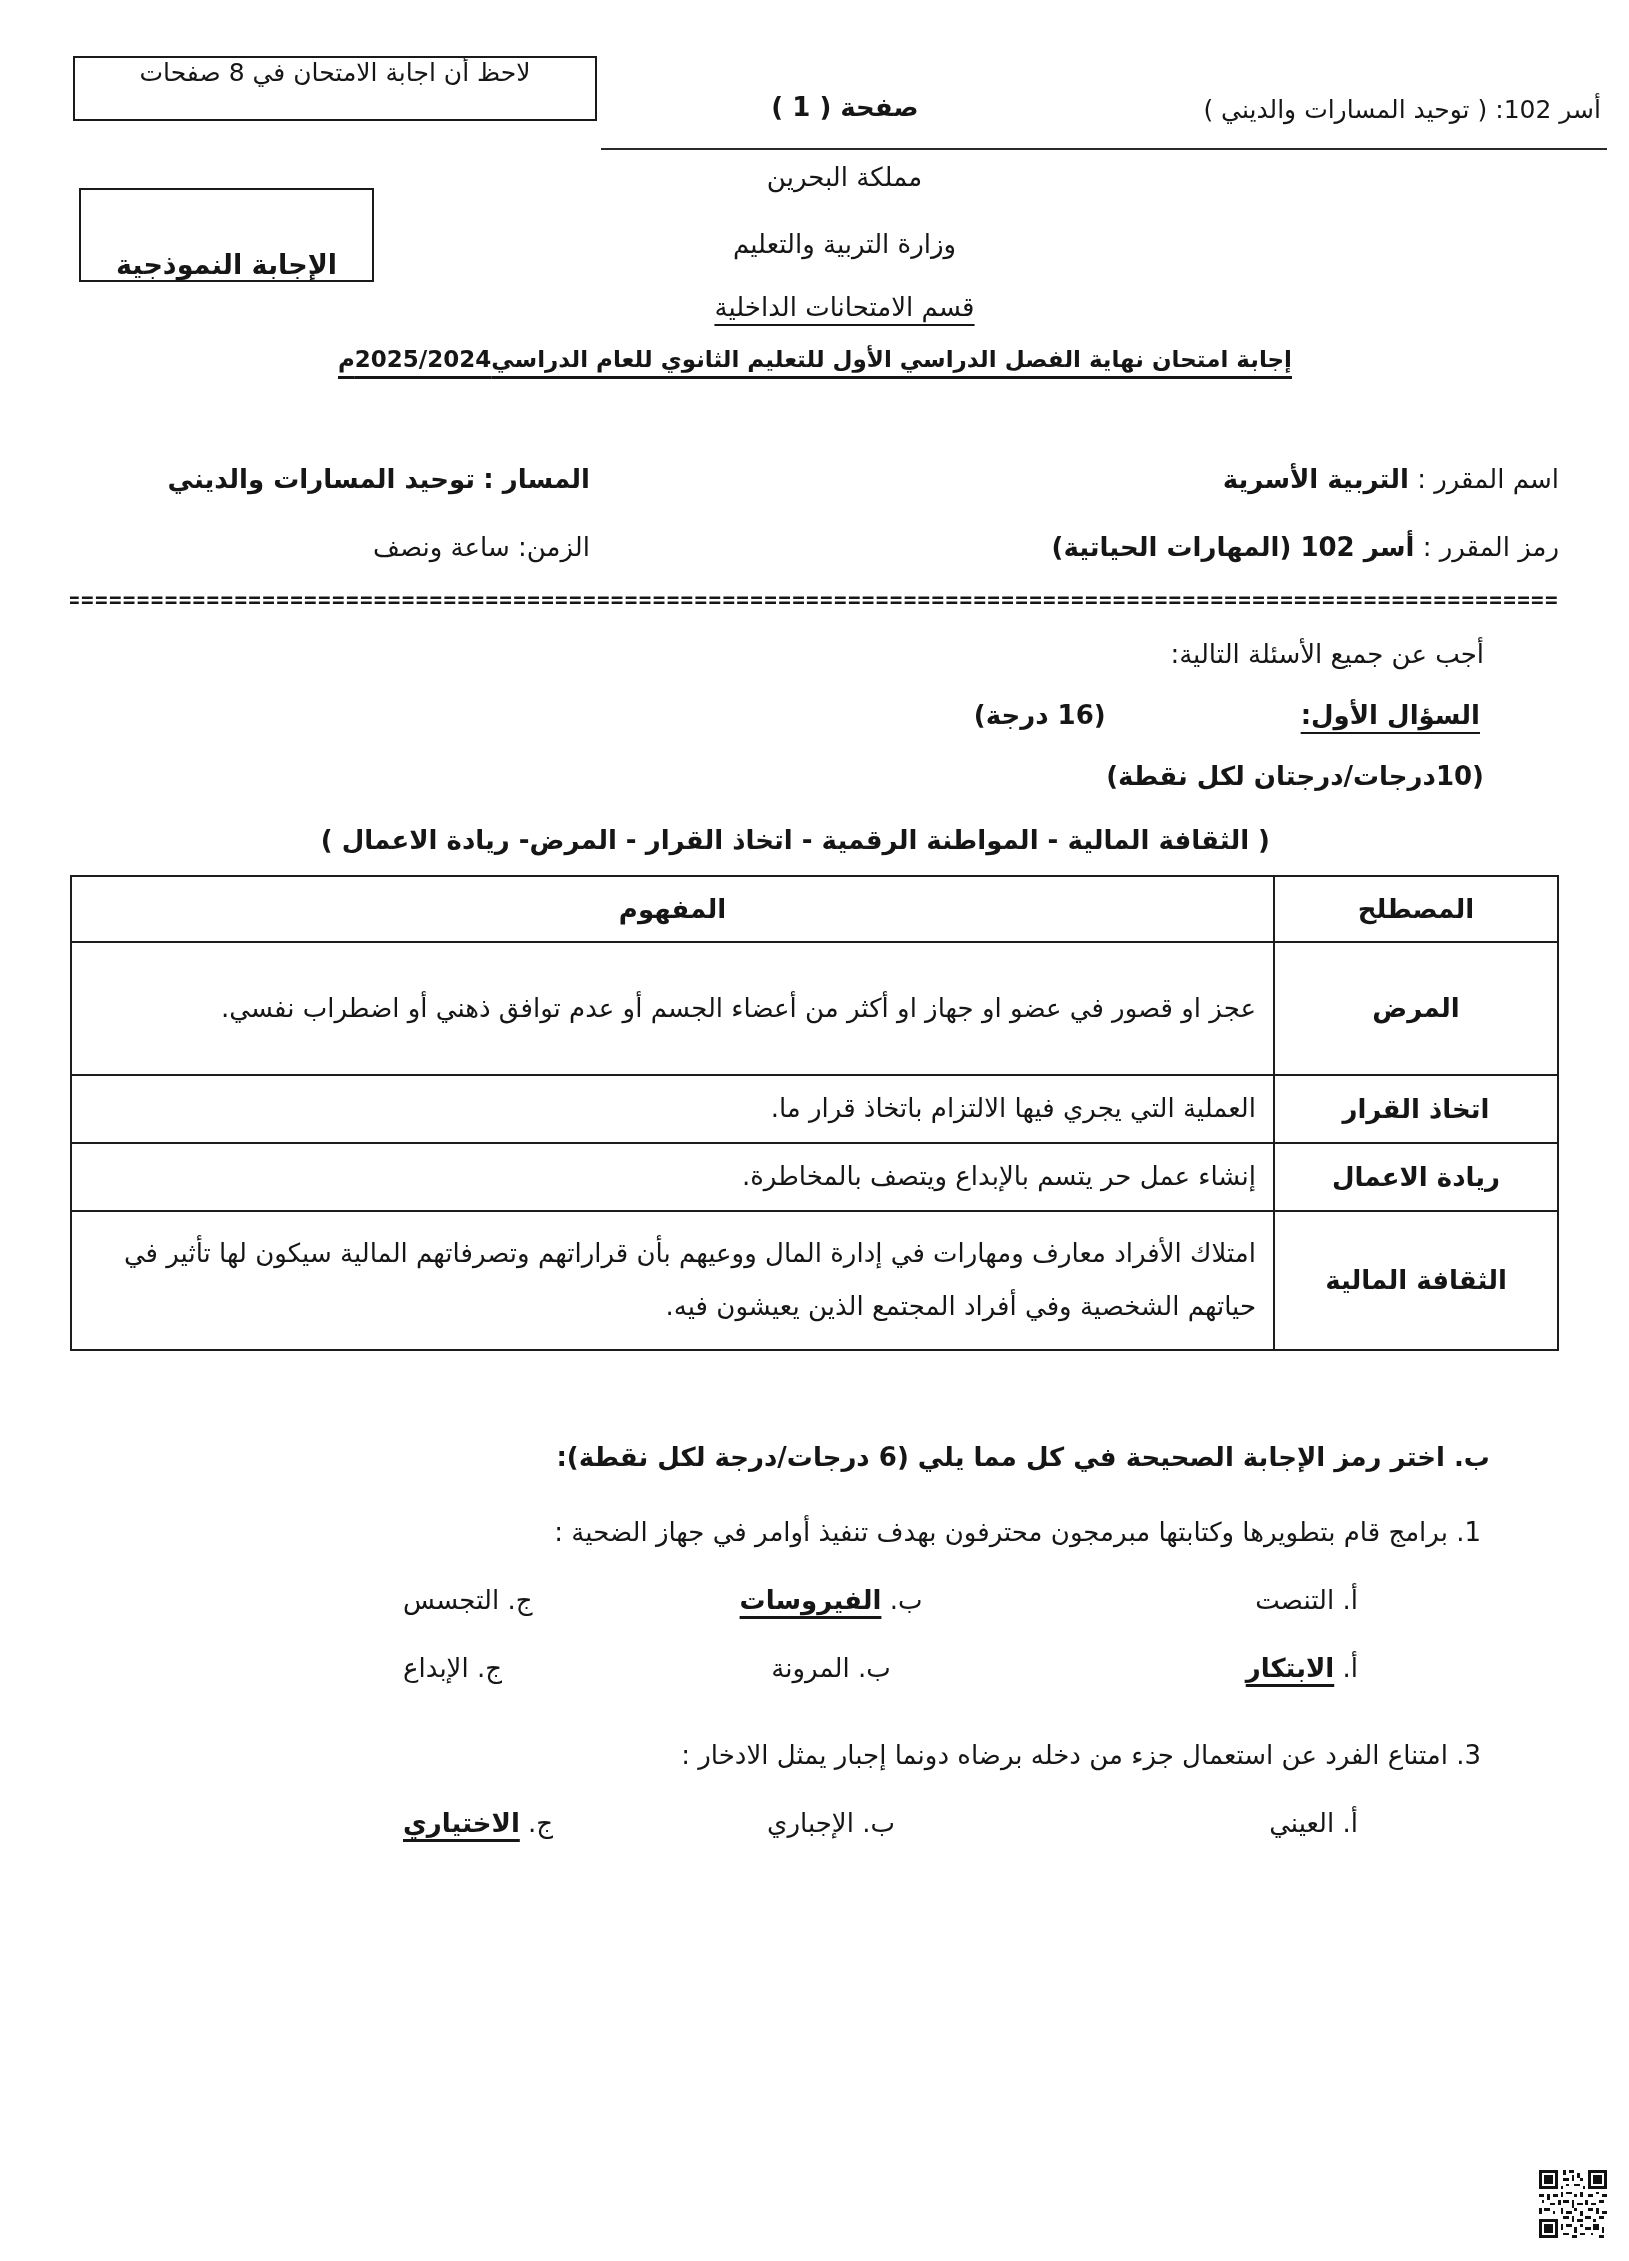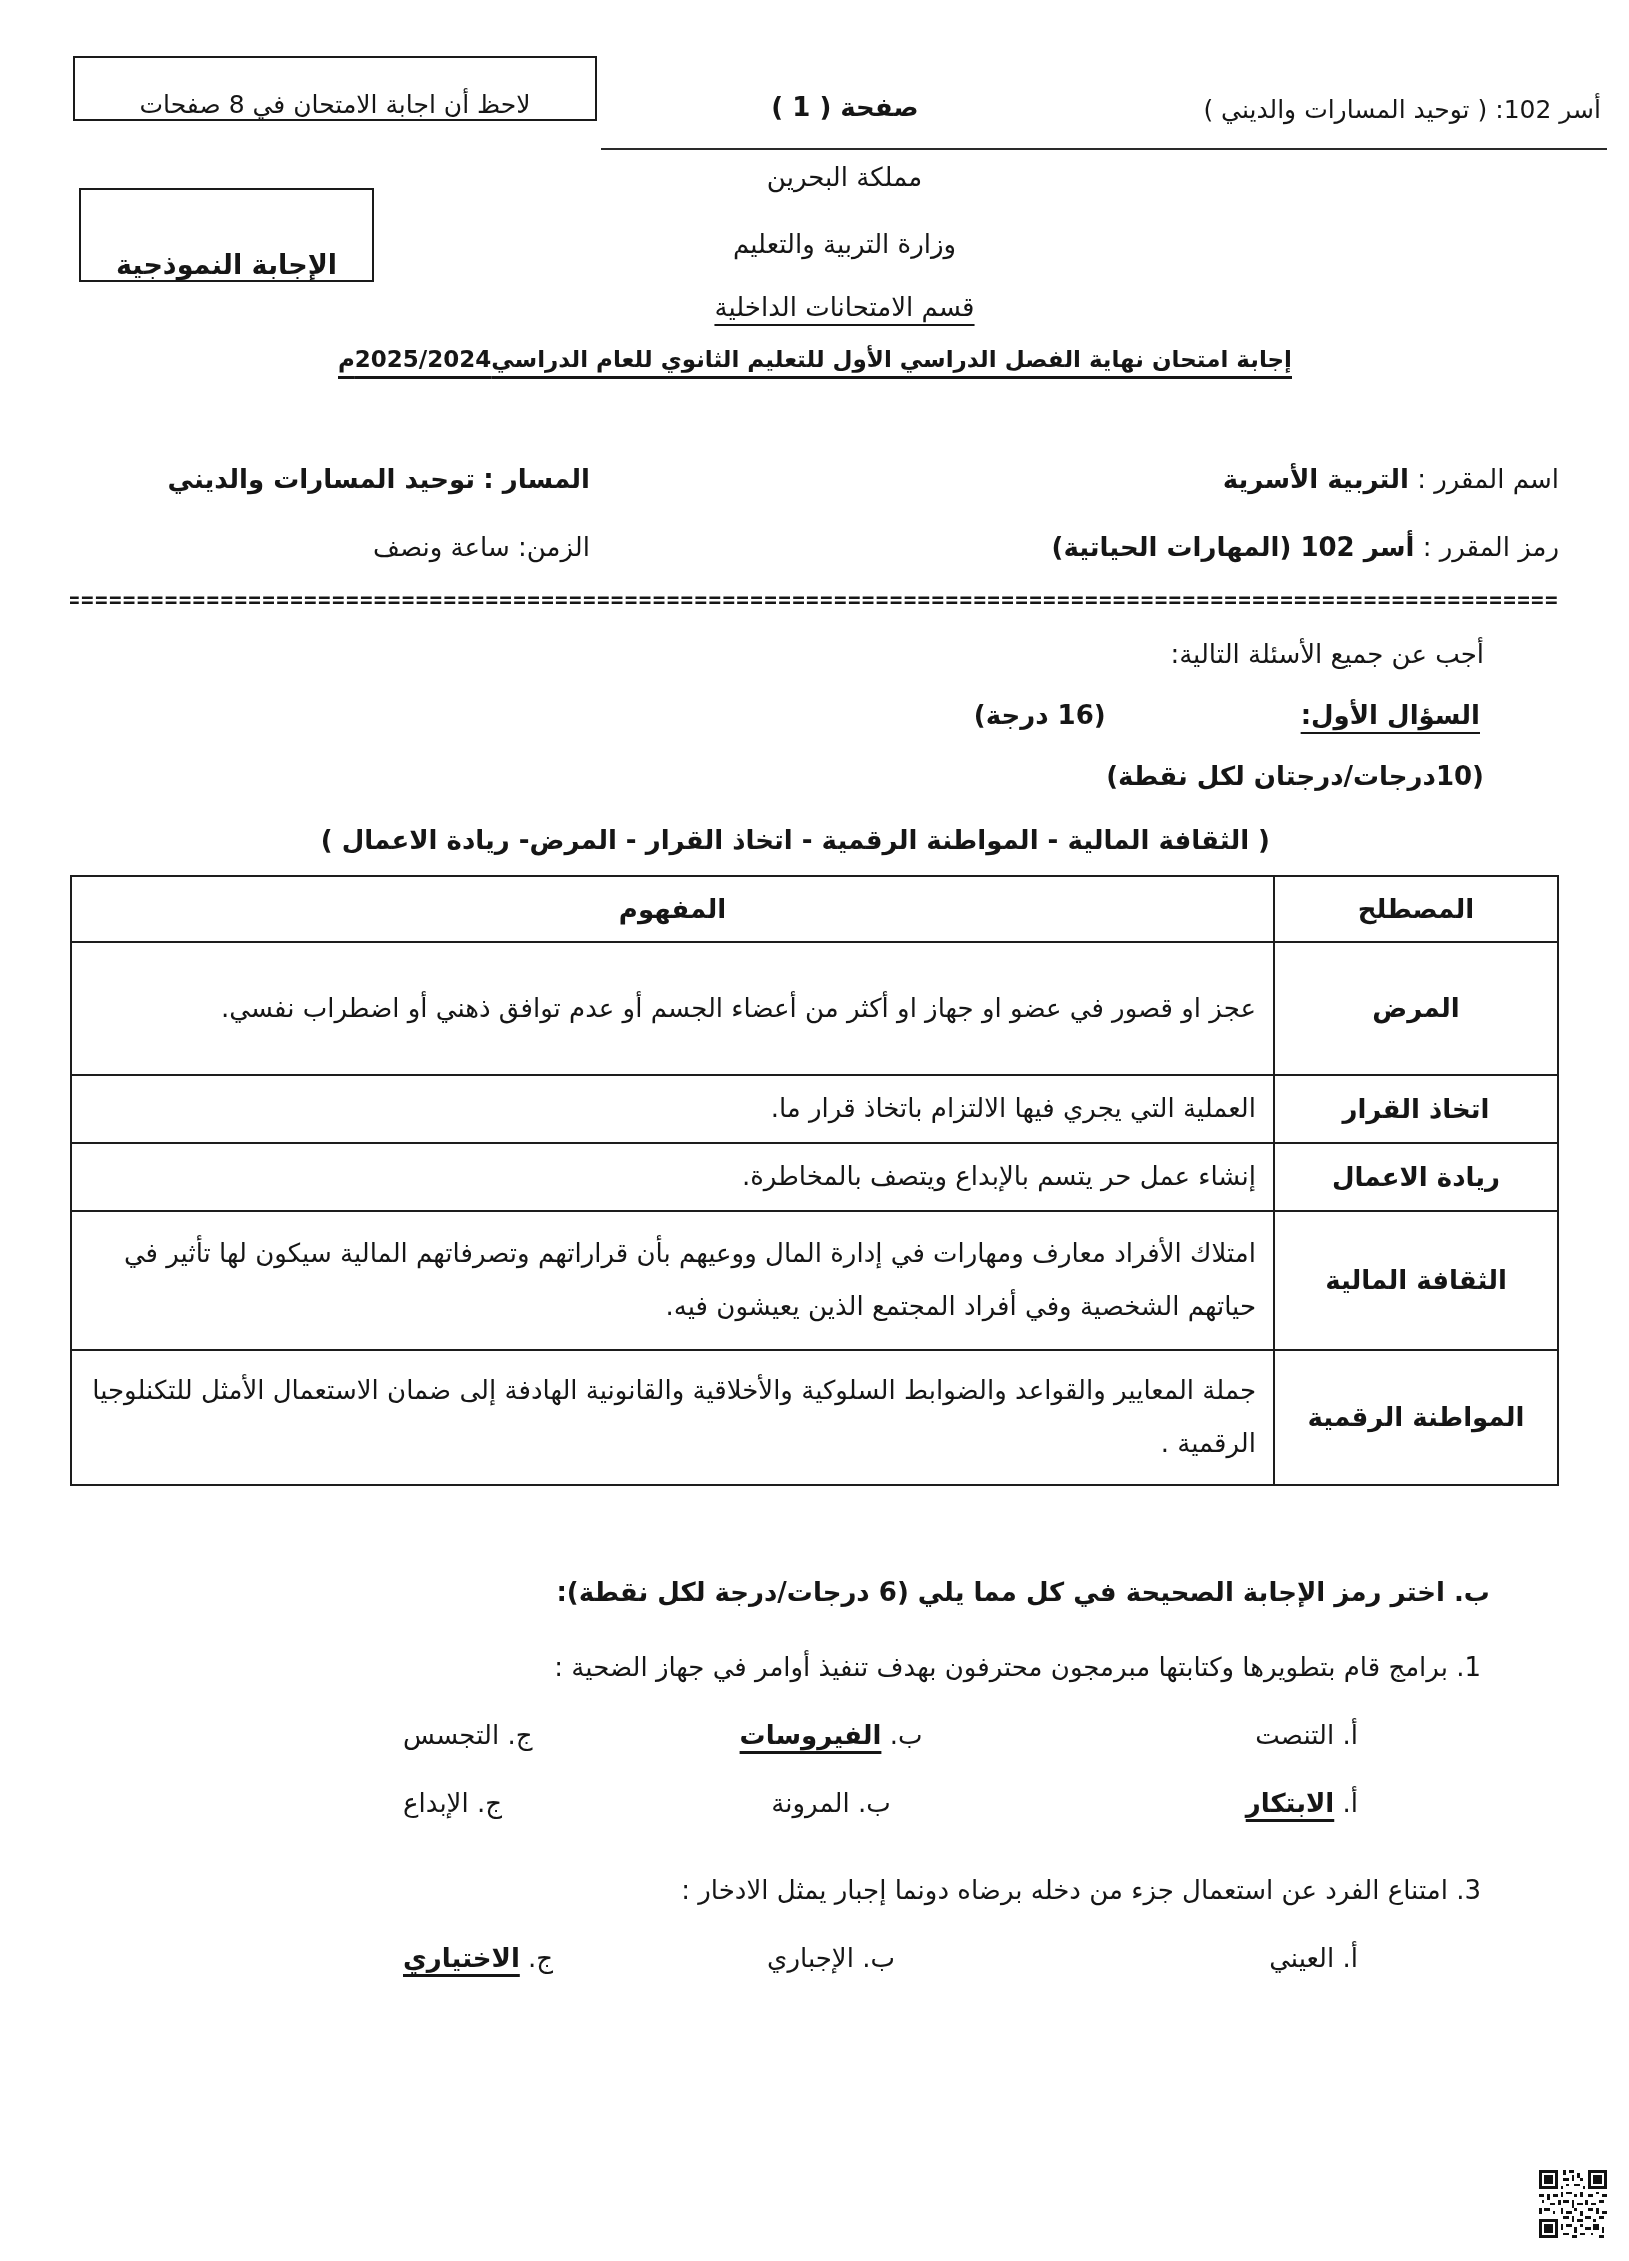--- a/index.html
+++ b/index.html
@@ -5,21 +5,21 @@
   html,body{margin:0;padding:0;}
   body{
     width:1630px;height:2261px;position:relative;
     background:#ffffff;color:#161616;
     font-family:"DejaVu Sans",sans-serif;
     direction:rtl;overflow:hidden;
   }
   
   .note-box{
     position:absolute;top:56px;left:73px;width:520px;height:61px;
-    border:2.6px solid #1a1a1a;display:flex;align-items:flex-end;justify-content:center;
+    border:2.6px solid #1a1a1a;display:flex;align-items:flex-start;justify-content:center;
     font-size:25px;
   }
   .page-label{position:absolute;top:92px;left:702px;width:286px;text-align:center;
     font-size:26px;font-weight:bold;}
   .course-tag{position:absolute;top:95px;right:29px;font-size:25px;}
   .top-rule{position:absolute;top:148px;left:601px;width:1006px;height:0;
     border-top:2.6px solid #2a2a2a;}
   .center-line{position:absolute;left:552px;width:585px;text-align:center;font-size:26px;}
   .kingdom{top:162px;}
   .ministry{top:229px;}
@@ -156,24 +156,20 @@
       <td class="term">اتخاذ القرار</td>
       <td class="concept">العملية التي يجري فيها الالتزام باتخاذ قرار ما.</td>
     </tr>
     <tr class="r3">
       <td class="term">ريادة الاعمال</td>
       <td class="concept">إنشاء عمل حر يتسم بالإبداع ويتصف بالمخاطرة.</td>
     </tr>
     <tr class="r4">
       <td class="term">الثقافة المالية</td>
       <td class="concept">امتلاك الأفراد معارف ومهارات في إدارة المال ووعيهم بأن قراراتهم وتصرفاتهم المالية سيكون لها تأثير في حياتهم الشخصية وفي أفراد المجتمع الذين يعيشون فيه.</td>
-    </tr>
-    <tr class="r5">
-      <td class="term">المواطنة الرقمية</td>
-      <td class="concept">جملة المعايير والقواعد والضوابط السلوكية والأخلاقية والقانونية الهادفة إلى ضمان الاستعمال الأمثل للتكنلوجيا الرقمية .</td>
     </tr>
   </tbody>
     </table>
 
   <div class="partb-heading">ب. اختر رمز الإجابة الصحيحة في كل مما يلي (6 درجات/درجة لكل نقطة):</div>
 
   <div class="q">
     <div class="q-text">1. برامج قام بتطويرها وكتابتها مبرمجون محترفون بهدف تنفيذ أوامر في جهاز الضحية :</div>
     <div class="opts">
       <span class="opt-a">

